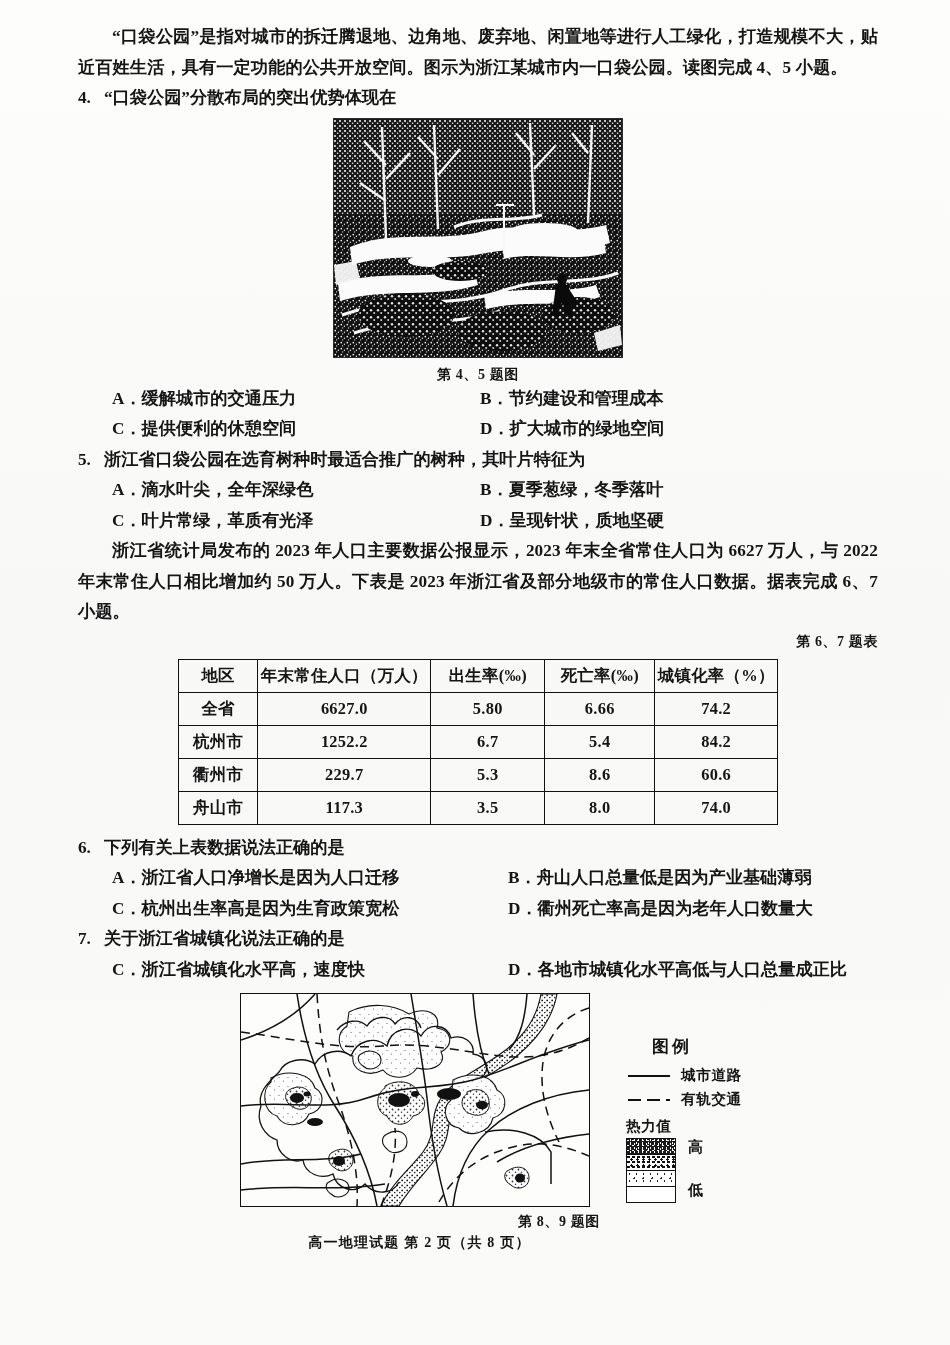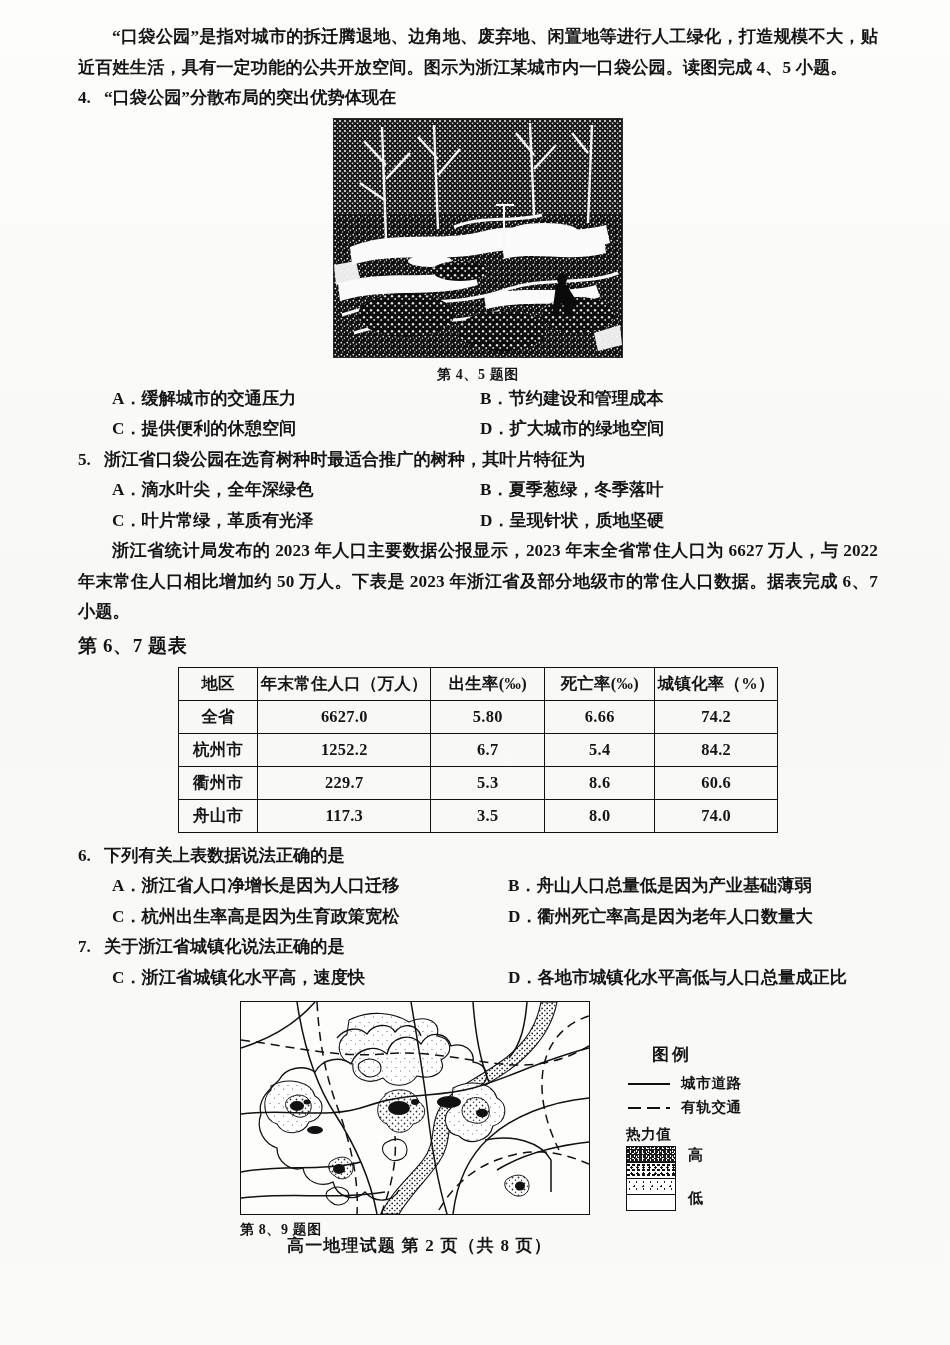--- a/index.html
+++ b/index.html
@@ -90,22 +90,22 @@
   .fig-cap {
     text-align: center;
     font-size: 14px;
     font-weight: 700;
     margin-top: 4px;
     letter-spacing: 0.6px;
   }
 
   
   .tbl-cap {
-    text-align: left;
-    font-size: 19px;
+    text-align: right;
+    font-size: 14px;
     font-weight: 700;
     letter-spacing: 0.6px;
     margin: 5px 0 3px 0;
   }
   table.data {
     border-collapse: collapse;
     margin: 8px auto;
     width: 600px;
     background: transparent;
   }
@@ -233,21 +233,21 @@
     font-weight: 700;
   }
 
   
   .footer {
     position: absolute;
     left: 0;
     top: 1234px;
     width: 839px;
     text-align: center;
-    font-size: 17px;
+    font-size: 14px;
     font-weight: 700;
     letter-spacing: 1.2px;
   }
 </style>
 </head>
 <body>
 
 <div class="page">
   <div class="content">
 
@@ -554,18 +554,18 @@
             <div class="scale-cell s-none"></div>
           </div>
           <div class="scale-labels">
             <span>高</span>
             <span>低</span>
           </div>
         </div>
       </div>
     </div>
 
-    <div class="fig-cap" style="text-align:left; margin-left:162px; margin-top:2px">第 8、9 题图</div>
+    <div class="fig-cap" style="text-align:center; margin-left:162px; margin-top:2px">第 8、9 题图</div>
 
   </div>
 
   <div class="footer">高一地理试题 第 2 页（共 8 页）</div>
 </div>
 
 </body></html>

